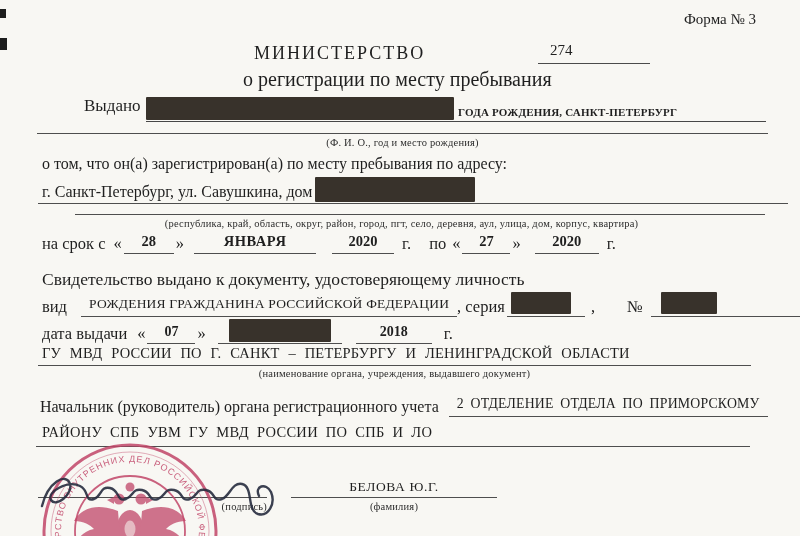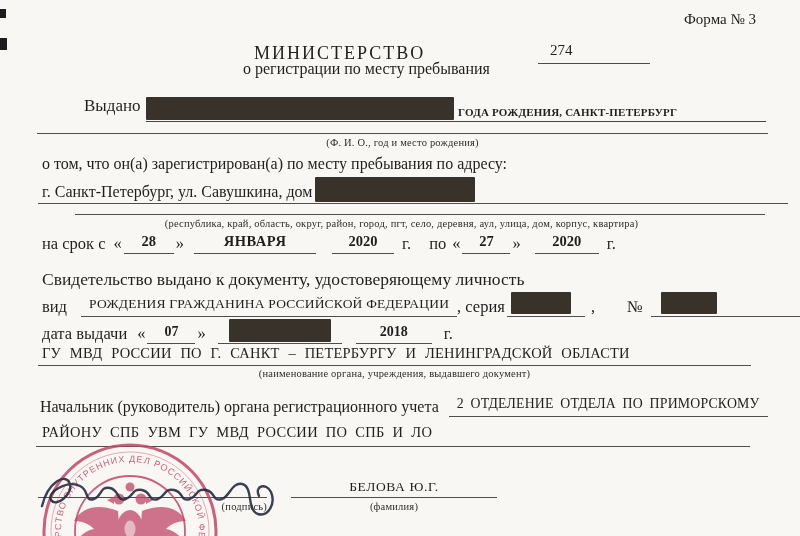--- a/index.html
+++ b/index.html
@@ -13,21 +13,21 @@
   .hline{position:absolute;height:0;border-top:1.7px solid #4e4e4e;}
   .cap{position:absolute;font-size:10.5px;color:#2d2d2d;text-align:center;letter-spacing:.2px;white-space:nowrap;}
   .blk{background:#38322b;border-radius:1px;}
   .row{position:absolute;display:flex;align-items:flex-end;white-space:nowrap;}
   .t17{font-size:16px;line-height:1.25;}
   .pcell{border-bottom:1.7px solid #4e4e4e;text-align:center;font-weight:bold;font-size:14.5px;padding:0 2px 3px;}
   .ucell{border-bottom:1.7px solid #4e4e4e;}
   .form-label{top:11px;right:44px;font-size:15px;}
   .title{top:43px;left:254px;font-size:18px;letter-spacing:2px;}
   .title-num{top:42px;left:538px;width:112px;height:22px;border-bottom:1.6px solid #4b4b4b;font-size:15px;padding-left:12px;box-sizing:border-box;}
-  .subtitle{top:60px;left:243px;font-size:16px;}
+  .subtitle{top:68px;left:243px;font-size:20px;}
   .issued-label{top:96px;left:84px;font-size:17px;}
   .issued-field{top:95px;left:146px;width:620px;height:26px;border-bottom:1.9px solid #474747;display:flex;align-items:flex-end;}
   .issued-suffix{font-weight:bold;font-size:11px;letter-spacing:.2px;padding:0 0 3px 4px;white-space:nowrap;}
   .mark{position:absolute;left:0;background:#1d1d1d;}
   .stamp-svg{position:absolute;left:36px;top:437px;z-index:1;}
   .sig-svg{position:absolute;left:28px;top:462px;z-index:3;}
   .txt-layer{z-index:2;}
 </style>
 </head>
 <body>

